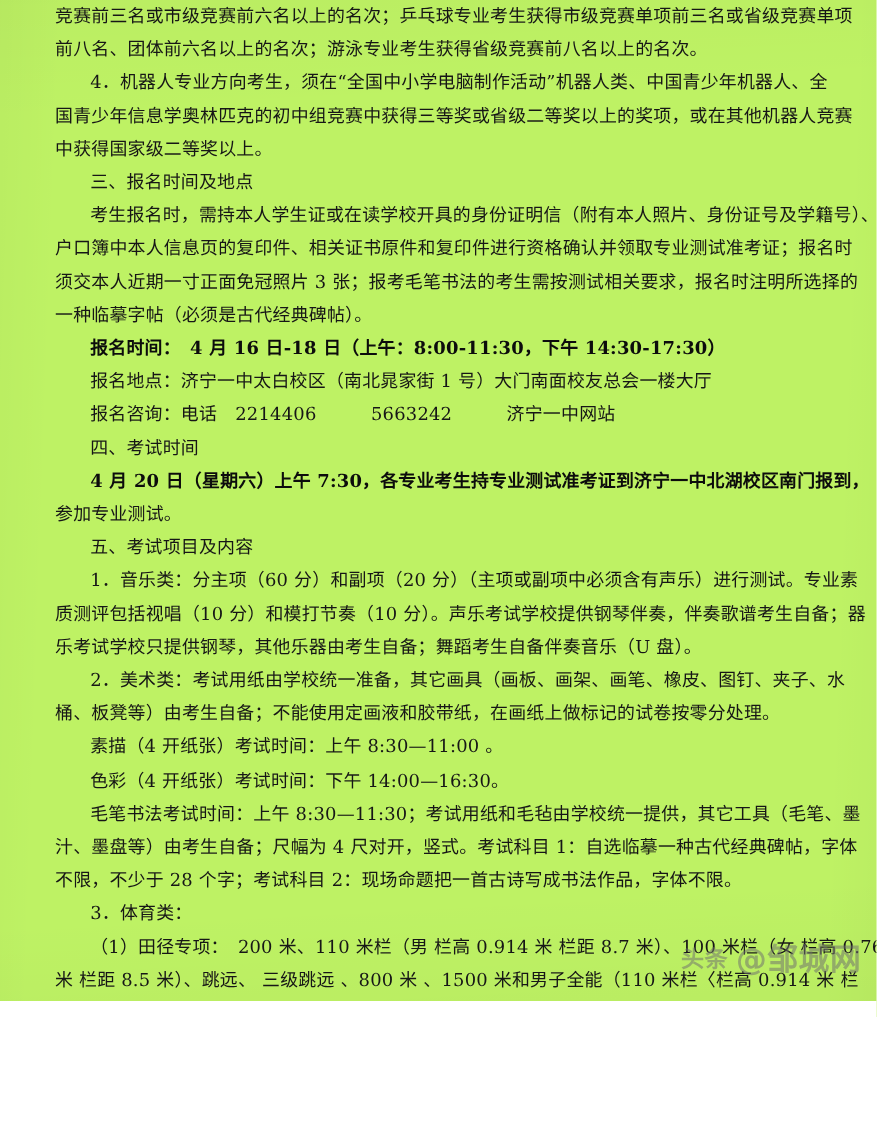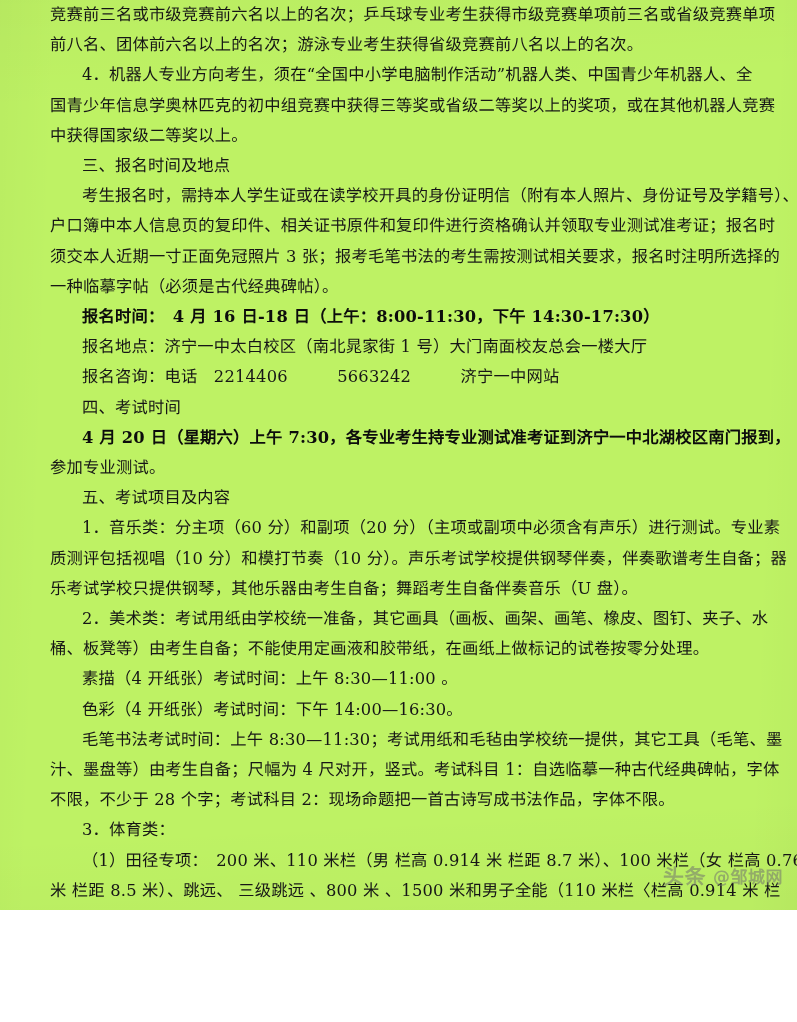--- a/index.html
+++ b/index.html
@@ -75,21 +75,21 @@
     font-family: "DejaVu Sans", "Liberation Sans", sans-serif;
     font-size: 21px;
     font-weight: bold;
     letter-spacing: 0.5px;
     white-space: nowrap;
   }
   #watermark .wm-brand {
     font-size: 21px;
   }
   #watermark .wm-handle {
-    font-size: 17px;
+    font-size: 28px;
   }
 </style>
 </head>
 <body>
 
 <div id="page">
 
   <div id="doc-body">
 
     <div class="para">

